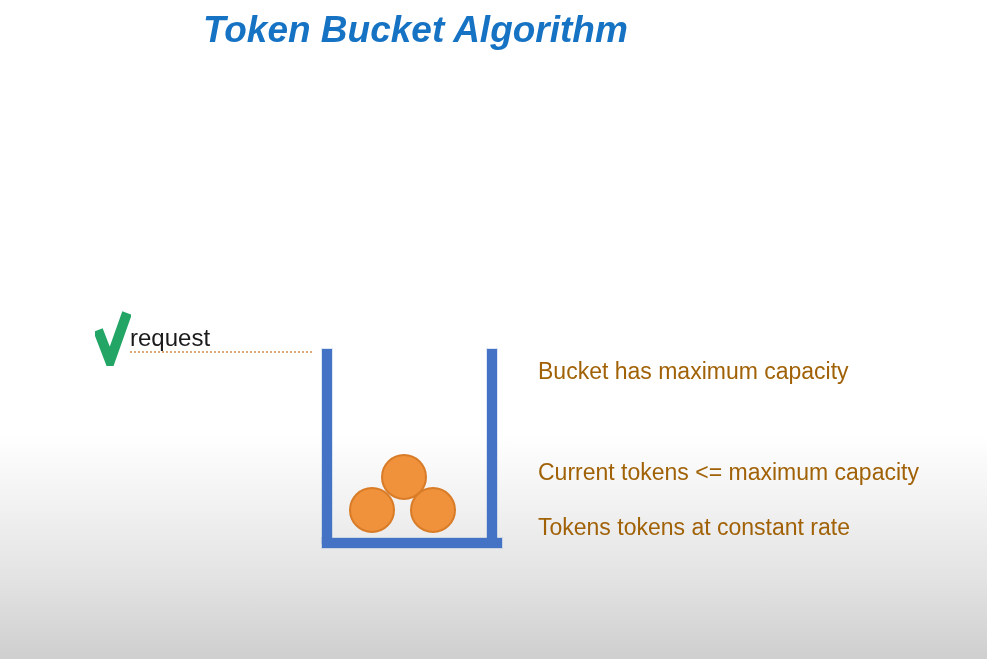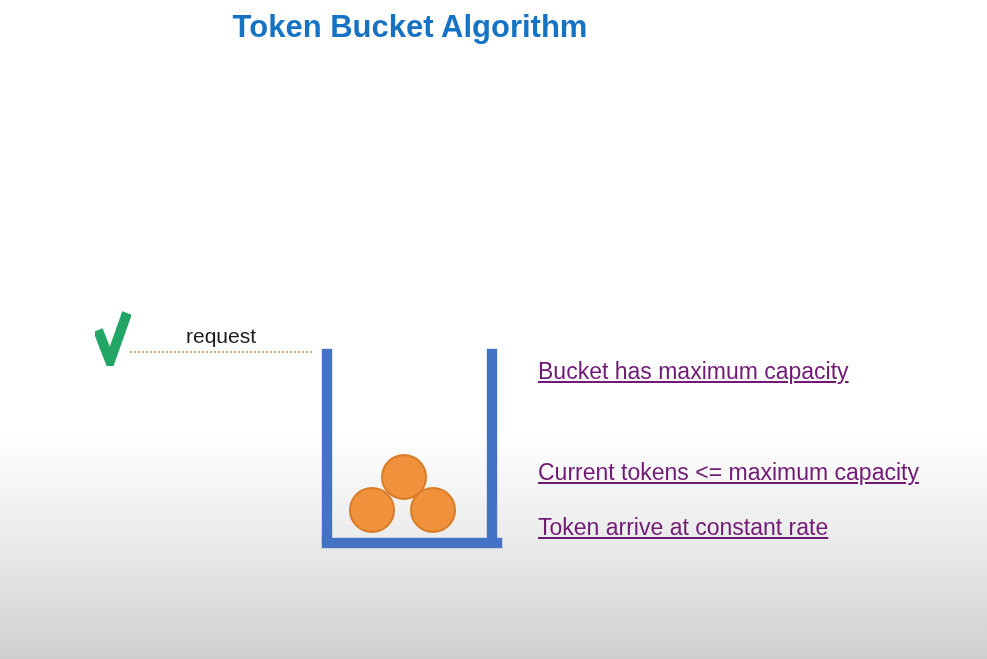--- a/index.html
+++ b/index.html
@@ -8,37 +8,38 @@
     position: relative;
     overflow: hidden;
     font-family: "Liberation Sans", sans-serif;
     background: linear-gradient(180deg, #ffffff 0%, #ffffff 66%, #e4e4e4 87%, #cfcfcf 100%);
   }
   .page-title {
     position: absolute;
     left: 203px; top: 9px;
     width: 414px;
     text-align: center;
-    font-size: 31px;
+    font-size: 37px;
     font-weight: bold;
     color: #1673C4;
     letter-spacing: 0px;
     white-space: nowrap;
+    font-style: italic;
   }
   .check-icon {
     position: absolute;
     left: 95px; top: 308px;
     width: 36px; height: 58px;
   }
   .request-label {
     position: absolute;
     left: 130px; top: 324px;
     width: 182px;
-    text-align: center;
-    font-size: 21px;
+    text-align: left;
+    font-size: 24px;
     color: #1a1a1a;
   }
   .dotted-line {
     position: absolute;
     left: 130px; top: 351px;
     width: 182px; height: 0;
     border-top: 2px dotted #DFA878;
   }
   .bucket-wall, .bucket-bottom {
     position: absolute;
@@ -56,23 +57,22 @@
     border: 2px solid #D97C28;
     box-sizing: content-box;
   }
   .token-top    { left: 381px; top: 454px; }
   .token-left   { left: 349px; top: 487px; }
   .token-right  { left: 410px; top: 487px; }
   .note-line {
     position: absolute;
     left: 538px;
     font-size: 23px;
-    color: #701a75;
+    color: #a16207;
     white-space: nowrap;
-    text-decoration: underline;
   }
   .note-1 { top: 358px; }
   .note-2 { top: 459px; }
   .note-3 { top: 514px; }
 </style>
 </head>
 <body>
 
 <div class="page-title">Token Bucket Algorithm</div>
 
@@ -89,13 +89,13 @@
   <div class="bucket-wall bucket-right-wall"></div>
   <div class="bucket-bottom"></div>
 </div>
 
 <div class="token token-top"></div>
 <div class="token token-left"></div>
 <div class="token token-right"></div>
 
 <div class="note-line note-1">Bucket has maximum capacity</div>
 <div class="note-line note-2">Current tokens &lt;= maximum capacity</div>
-<div class="note-line note-3">Token arrive at constant rate</div>
+<div class="note-line note-3">Tokens tokens at constant rate</div>
 
 </body></html>

